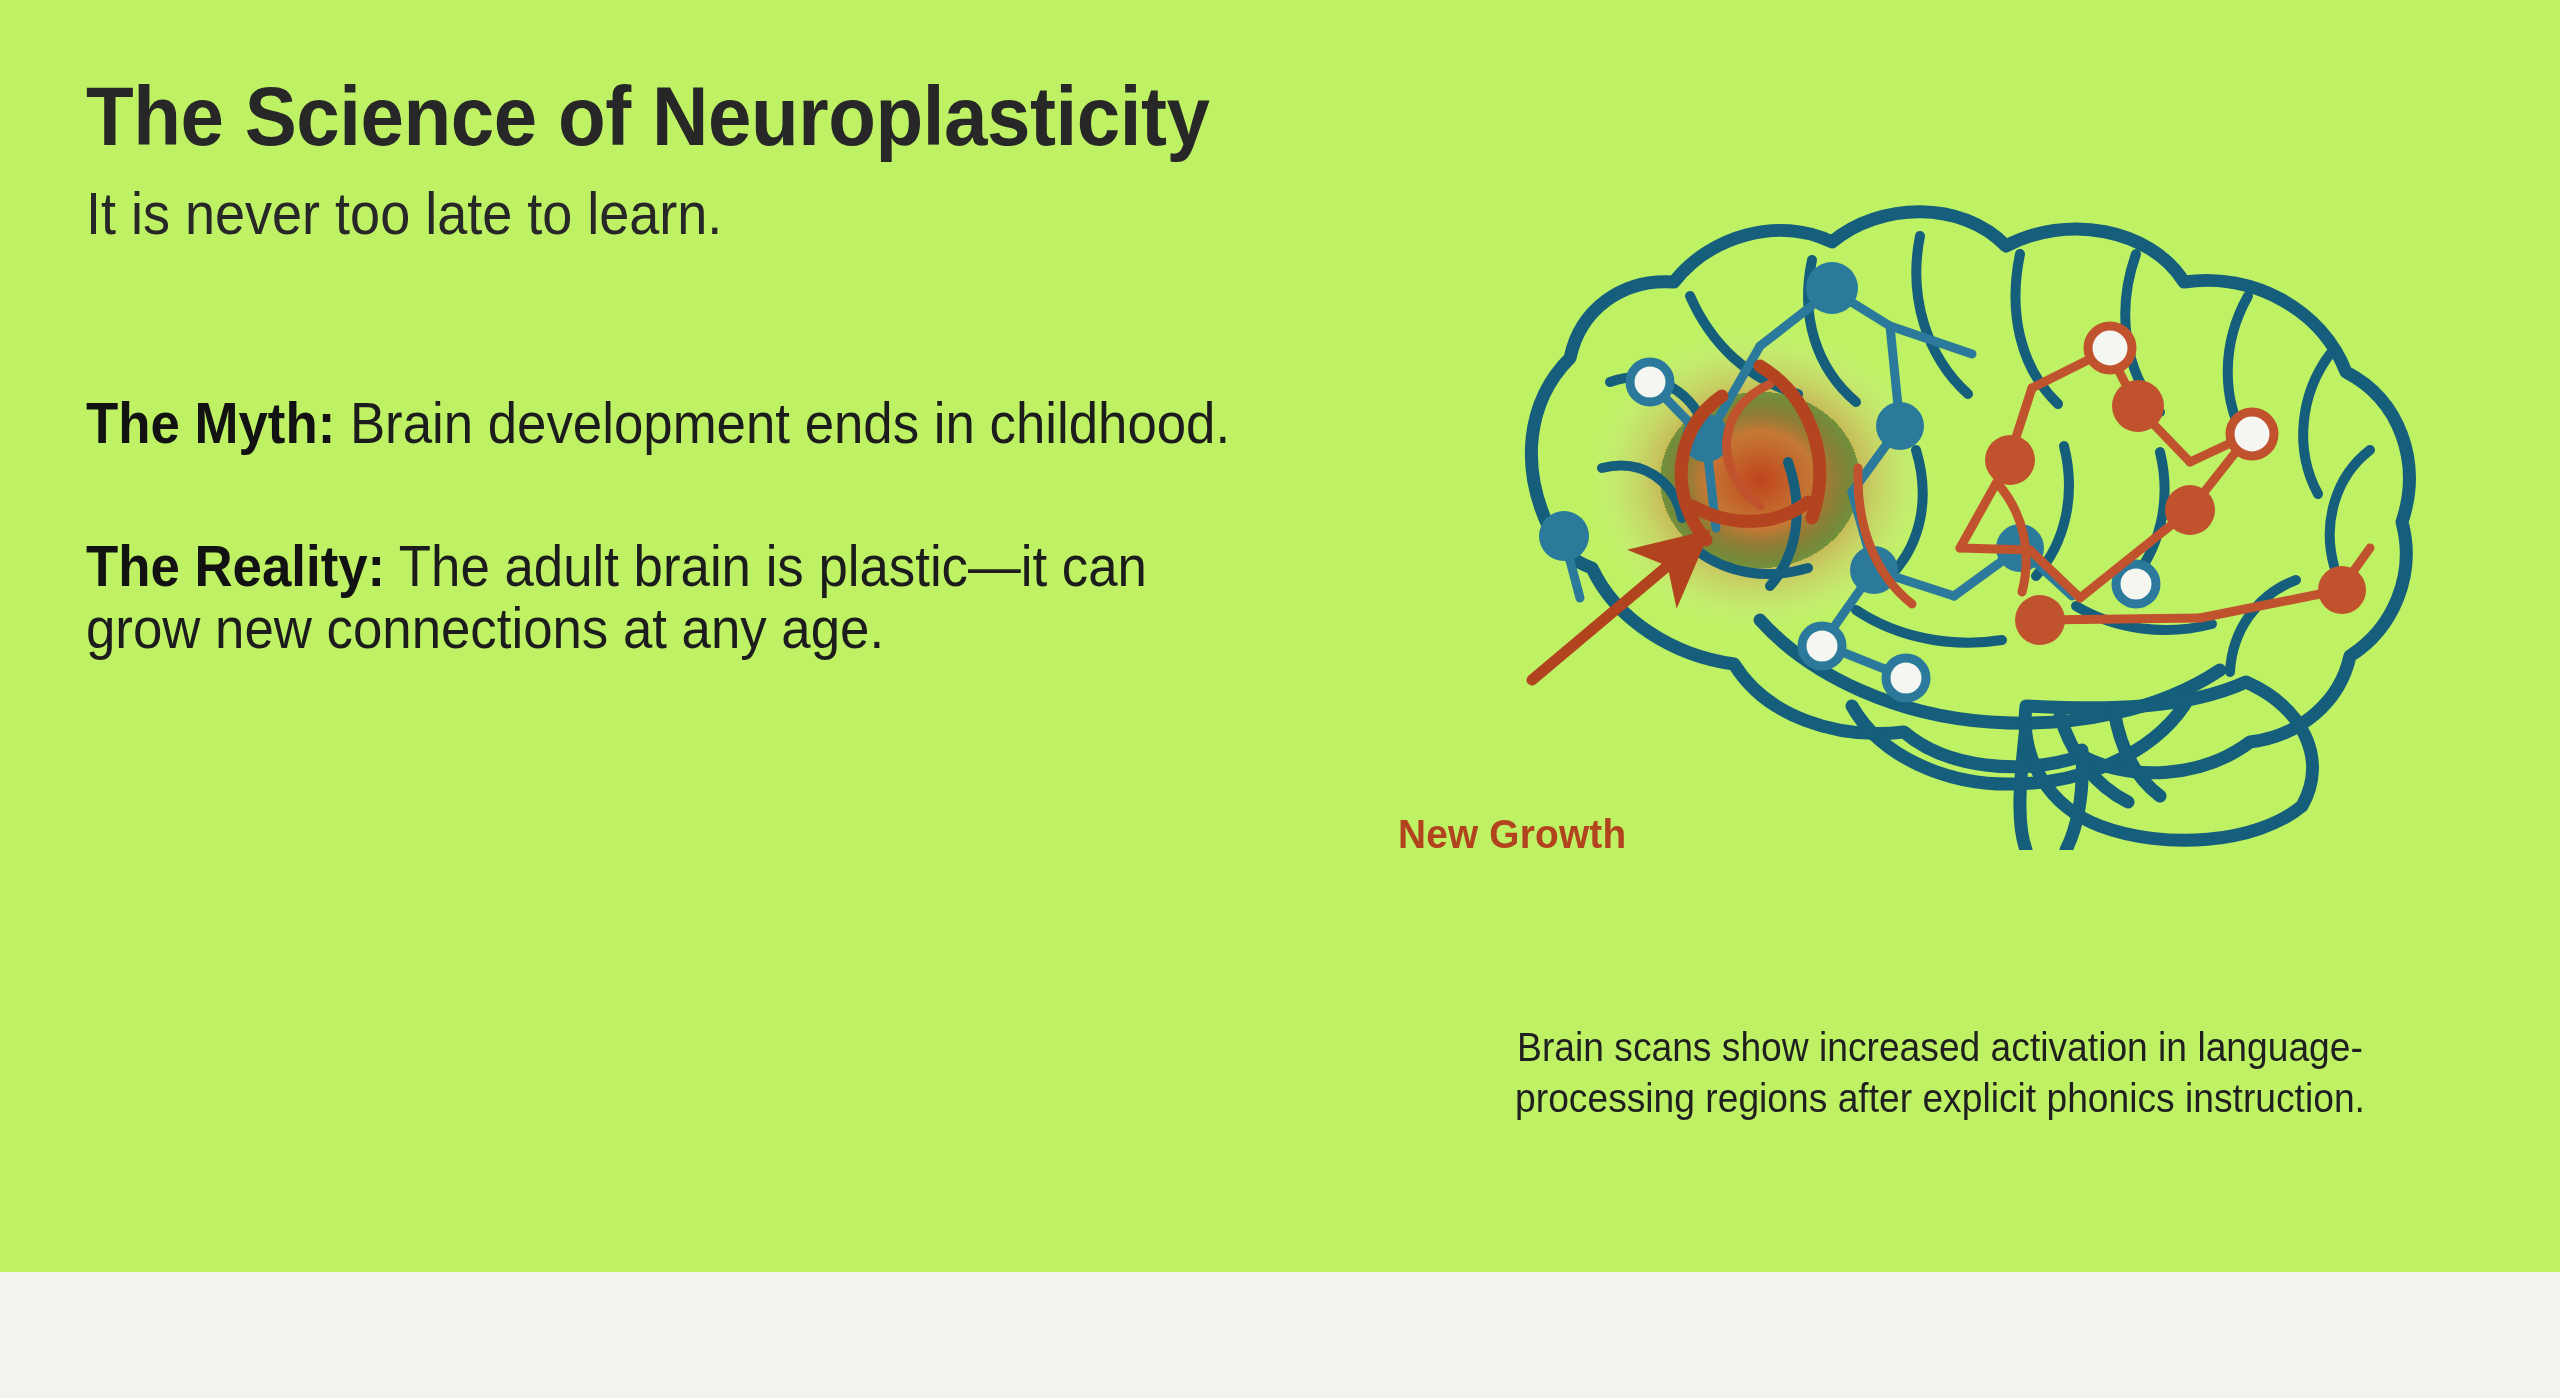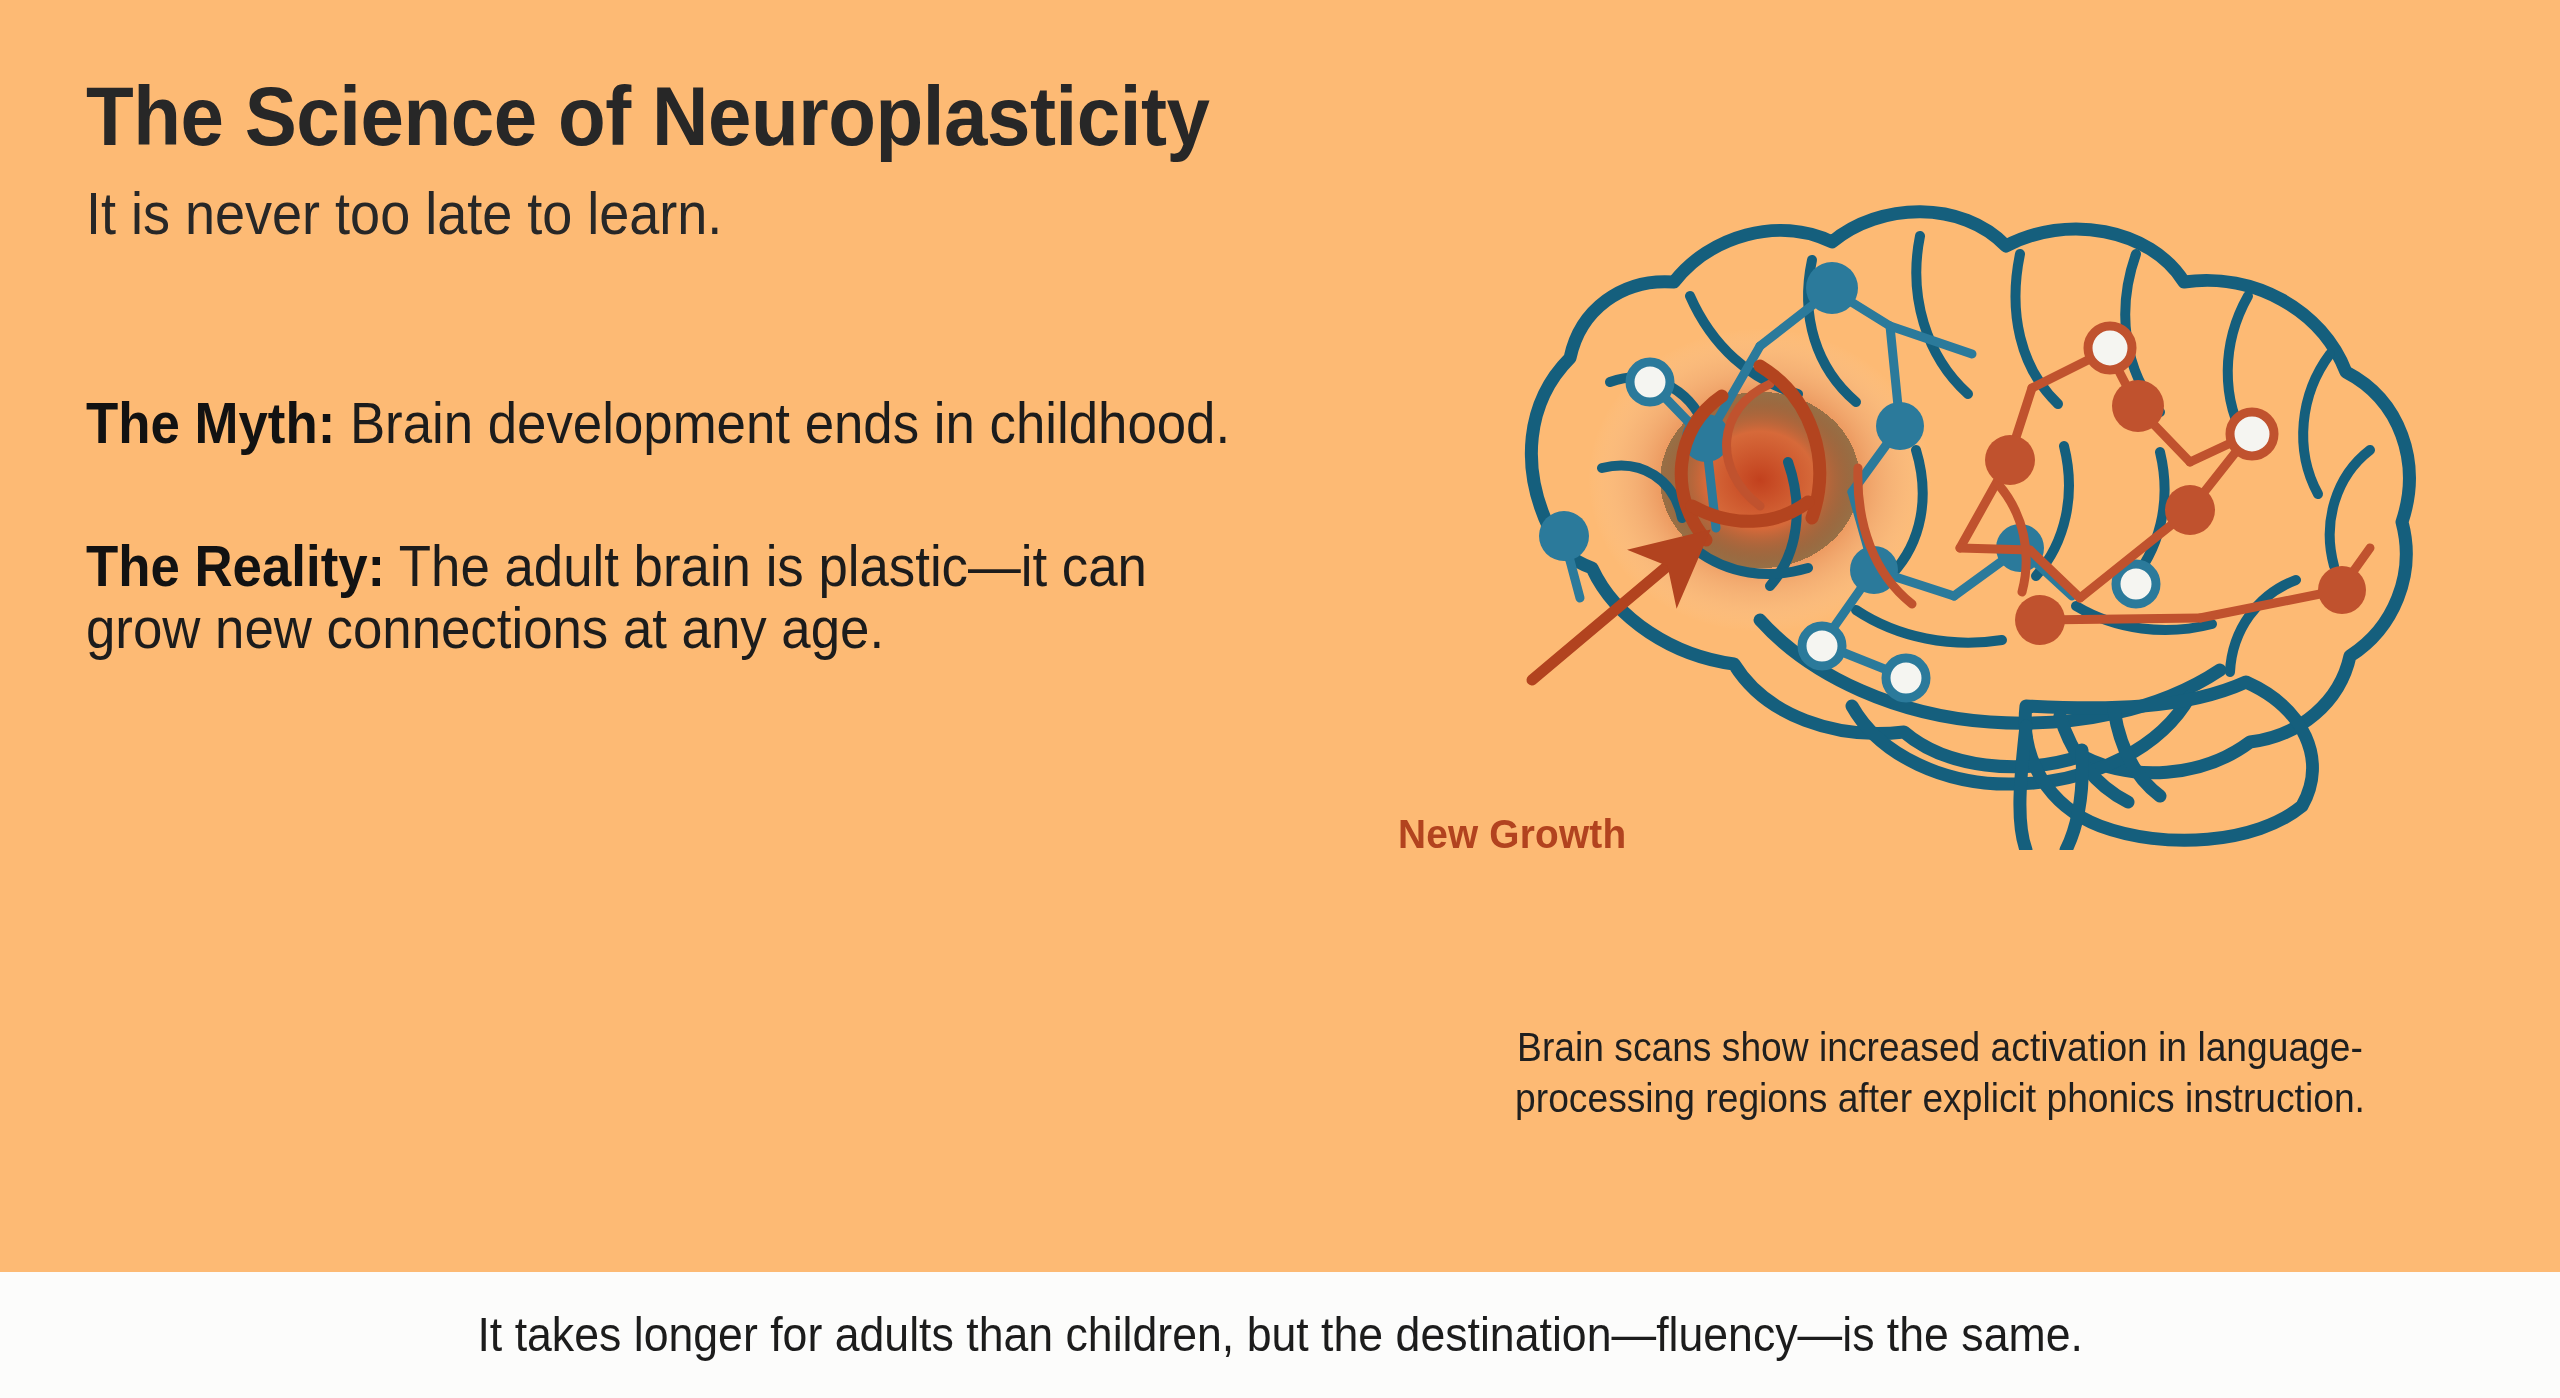--- a/index.html
+++ b/index.html
@@ -20,21 +20,21 @@
     overflow: hidden;
   }
 
   
   #main-area {
     position: absolute;
     left: 0;
     top: 0;
     width: 2560px;
     height: 1272px;
-    background: #fdba74;
+    background: #bef264;
   }
 
   
   #text-column {
     position: absolute;
     left: 86px;
     top: 74px;
     width: 1200px;
   }
 
@@ -330,17 +330,14 @@
         </svg>
       </div>
     </div>
 
     <div id="growth-label">New Growth</div>
 
     <div id="figure-caption">Brain scans show increased activation in language-processing regions after explicit phonics instruction.</div>
 
   </div>
 
-  <div id="footer-band">
-    <div id="footer-text">It takes longer for adults than children, but the destination—fluency—is the same.</div>
-  </div>
 
 </div>
 
 </body></html>

